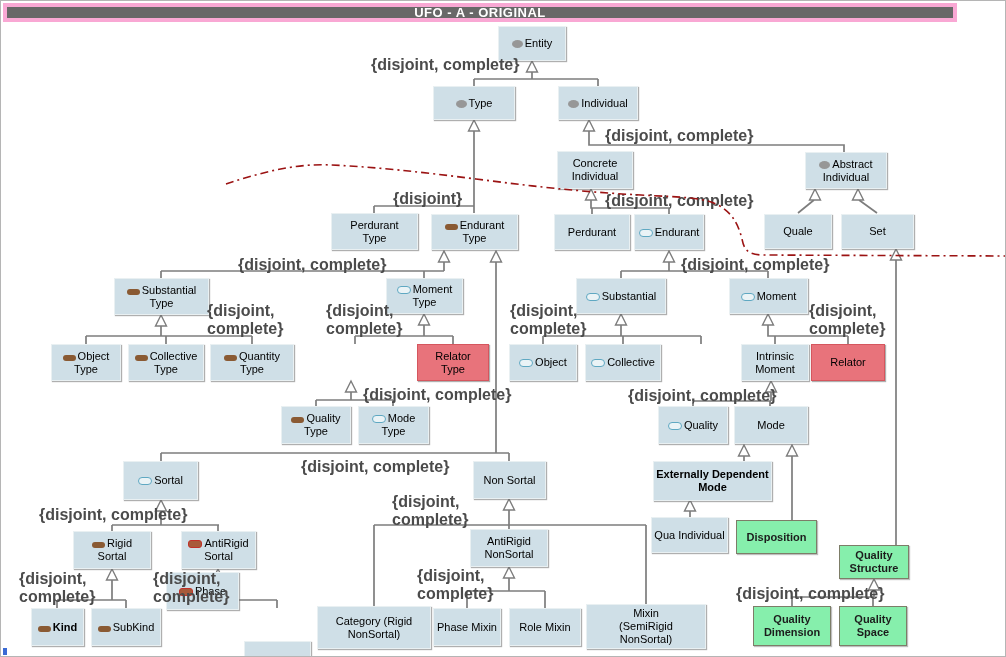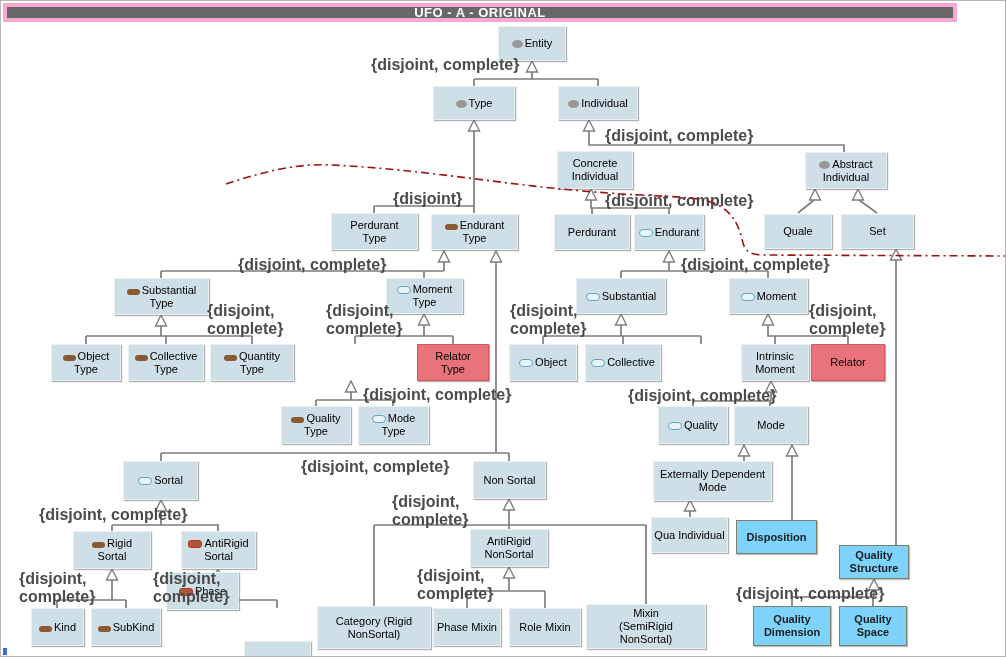--- a/index.html
+++ b/index.html
@@ -19,21 +19,21 @@
   #labels{position:absolute;left:0;top:0;width:100%;height:100%;z-index:3;pointer-events:none;}
   #overlay{z-index:4;}
   .node{
     position:absolute;background:#cfdfe7;border:1px solid #e9f0f2;
     box-shadow:1px 1px 1px rgba(110,110,110,.55);
     display:flex;align-items:center;justify-content:center;text-align:center;
     font-size:11px;line-height:1.18;color:#000;box-sizing:border-box;padding:1px 2px;cursor:default;
   }
   .node .lbl{white-space:pre-line;}
   .node.red{background:#e8737b;border:1px solid #d5565e;}
-  .node.yellow{background:#7dd3fc;border:1px solid #7d7d68;font-weight:bold;color:#1c1c1c;box-shadow:1px 1px 1px rgba(110,110,110,.45);}
+  .node.yellow{background:#86efac;border:1px solid #7d7d68;font-weight:bold;color:#1c1c1c;box-shadow:1px 1px 1px rgba(110,110,110,.45);}
   .icn{display:inline-block;vertical-align:-1px;margin-right:2px;}
   .gray-circle{width:11px;height:8px;border-radius:50%;background:#979797;}
   .brown-pill{width:13px;height:6px;border-radius:3px;background:#8a5a33;}
   .blue-pill{width:12px;height:6px;border-radius:4px;background:#eaf3f6;border:1px solid #5fa8c2;}
   .red-pill{width:12px;height:6px;border-radius:3px;background:#a85a3a;border:1px solid #c23028;}
   .edge-label{
     position:absolute;font-size:16px;font-weight:bold;color:#4b4b4b;
     white-space:pre-line;line-height:1.15;
   }
   #stray-mark{position:absolute;left:2px;top:647px;width:4px;height:7px;background:#3a6ad4;z-index:5;}
@@ -192,21 +192,21 @@
       </div>
       <div class="node" style="left: 733px; top: 405px; width: 74px; height: 38px;">
         <span class="inner"><span class="lbl">Mode</span></span>
       </div>
       <div class="node" style="left: 122px; top: 460px; width: 75px; height: 39px;">
         <span class="inner"><span class="icn blue-pill"></span><span class="lbl">Sortal</span></span>
       </div>
       <div class="node" style="left: 472px; top: 460px; width: 73px; height: 38px;">
         <span class="inner"><span class="lbl">Non Sortal</span></span>
       </div>
-      <div class="node" style="left: 652px; top: 460px; width: 119px; height: 40px;">
+      <div class="node" style="left: 652px; top: 460px; width: 119px; height: 40px; font-weight: bold;">
         <span class="inner"><span class="lbl">Externally Dependent
 Mode</span></span>
       </div>
       <div class="node" style="left: 650px; top: 516px; width: 77px; height: 36px;">
         <span class="inner"><span class="lbl">Qua Individual</span></span>
       </div>
       <div class="node yellow" style="left: 735px; top: 519px; width: 81px; height: 34px;">
         <span class="inner"><span class="lbl">Disposition</span></span>
       </div>
       <div class="node" style="left: 72px; top: 530px; width: 78px; height: 38px;">
@@ -218,21 +218,21 @@
 Sortal</span></span>
       </div>
       <div class="node" style="left: 469px; top: 528px; width: 78px; height: 38px;">
         <span class="inner"><span class="lbl">AntiRigid
 NonSortal</span></span>
       </div>
       <div class="node yellow" style="left: 838px; top: 544px; width: 70px; height: 34px;">
         <span class="inner"><span class="lbl">Quality
 Structure</span></span>
       </div>
-      <div class="node" style="left: 30px; top: 607px; width: 53px; height: 38px;">
+      <div class="node" style="left: 30px; top: 607px; width: 53px; height: 38px; font-weight: bold;">
         <span class="inner"><span class="icn brown-pill"></span><span class="lbl">Kind</span></span>
       </div>
       <div class="node" style="left: 90px; top: 607px; width: 70px; height: 38px;">
         <span class="inner"><span class="icn brown-pill"></span><span class="lbl">SubKind</span></span>
       </div>
       <div class="node" style="left: 165px; top: 571px; width: 73px; height: 38px;">
         <span class="inner"><span class="icn red-pill"></span><span class="lbl">Phase</span></span>
       </div>
       <div class="node" style="left: 243px; top: 640px; width: 67px; height: 38px;">
         <span class="inner"><span class="icn red-pill"></span><span class="lbl">Role</span></span>

